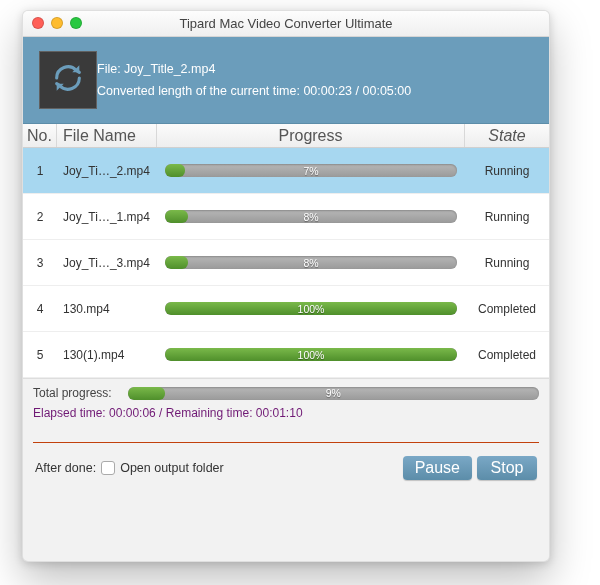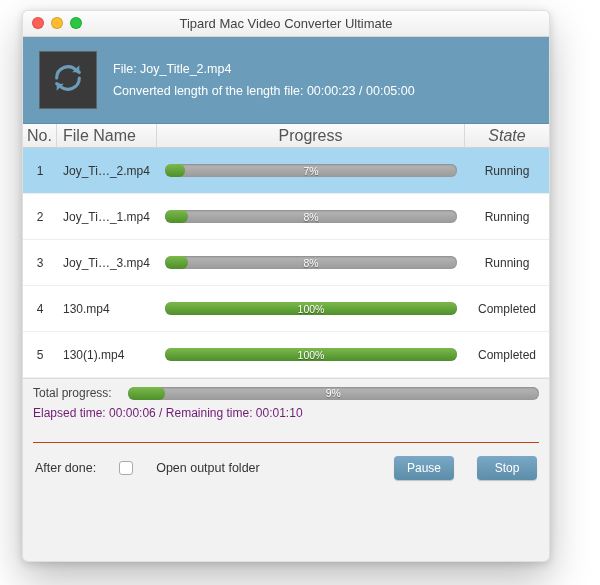--- a/index.html
+++ b/index.html
@@ -17,21 +17,21 @@
     display: flex; align-items: center; position: relative;
   }
   .traffic { display: flex; gap: 7px; position: absolute; left: 9px; top: 6px; }
   .dot { width: 12px; height: 12px; border-radius: 50%; border: 0.5px solid rgba(0,0,0,0.15); }
   .dot.red { background: #ff5f57; }
   .dot.yellow { background: #febc2e; }
   .dot.green { background: #28c840; }
   .titletext { flex: 1; text-align: center; font-size: 13px; color: #444; }
   .info {
     background: #6b9dbb; color: #fff; padding: 14px 16px;
-    display: flex; align-items: center; gap: 16px;
+    display: flex; align-items: center; 
     border-bottom: 1px solid #5c8da9;
   }
   .thumb {
     width: 58px; height: 58px; background: #3a3a3a;
     display: flex; align-items: center; justify-content: center;
     border: 1px solid rgba(255,255,255,0.2);
   }
   .thumb svg { width: 34px; height: 34px; }
   .info-text { font-size: 12.5px; line-height: 1.8; }
   .columns {
@@ -67,29 +67,29 @@
   .bar .pct {
     position:absolute; left:0; right:0; top:0; bottom:0;
     display:flex; align-items:center; justify-content:center;
     font-size:10.5px; color:#fff; text-shadow:0 1px 1px rgba(0,0,0,0.4);
   }
   .summary { background:#f2f2f2; border-top:1px solid #ddd; padding:7px 10px 3px; font-size:12px; color:#444; }
   .summary .totrow { display:flex; align-items:center; gap:16px; margin-bottom:6px; }
   .summary .totrow .bar { flex:1; height:13px; }
   .timerow { font-size:12px; color:#701a75; padding:0 0 22px; border-bottom:1px solid #c2410c; }
   .footer {
-    display:flex; align-items:center; padding:10px 12px; gap:23px;
+    display:flex; align-items:center; padding:10px 12px; gap:5px;
     font-size:12.5px; color:#333;
   }
   .footer .spacer { flex:1; }
   .chk { width:14px; height:14px; border:1px solid #aaa; border-radius:3px; background:#fff; }
   .btn {
     min-width:60px; height:24px; padding:0 12px;
     background: linear-gradient(#7aa8c6,#5c8da9);
-    color:#fff; font-size:12px; border:none; border-radius:4px;
+    color:#fff; font-size:16px; border:none; border-radius:4px;
     box-shadow: 0 1px 1px rgba(0,0,0,0.2);
     cursor:pointer;
   }
 </style>
 </head>
 <body>
 
 <div class="window">
 
   <div class="titlebar">
@@ -112,21 +112,21 @@
           <polygon points="4,21 4,16 9,16" fill="#6b9dbb" stroke="none"></polygon>
         </svg>
       </span>
     </div>
     <div class="info-text">
       <div>
         <span>File:</span>
         <span>Joy_Title_2.mp4</span>
       </div>
       <div>
-        <span>Converted length of the length file:</span>
+        <span>Converted length of the current time:</span>
         <span>00:00:23</span>
         <span>/</span>
         <span>00:05:00</span>
       </div>
     </div>
   </div>
 
   <div class="columns">
     <div class="c-no">No.</div>
     <div class="c-name">File Name</div>

